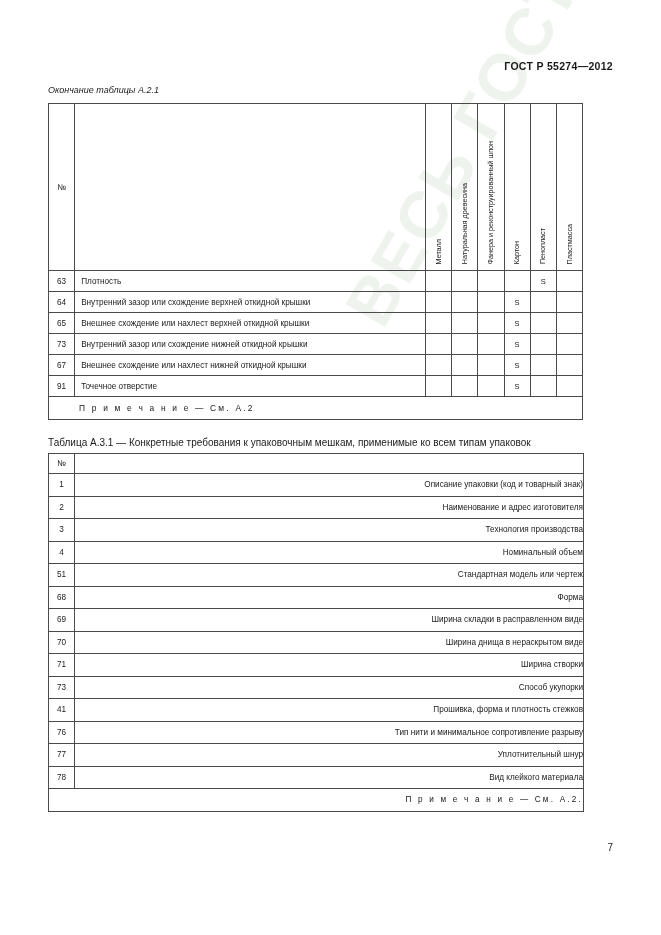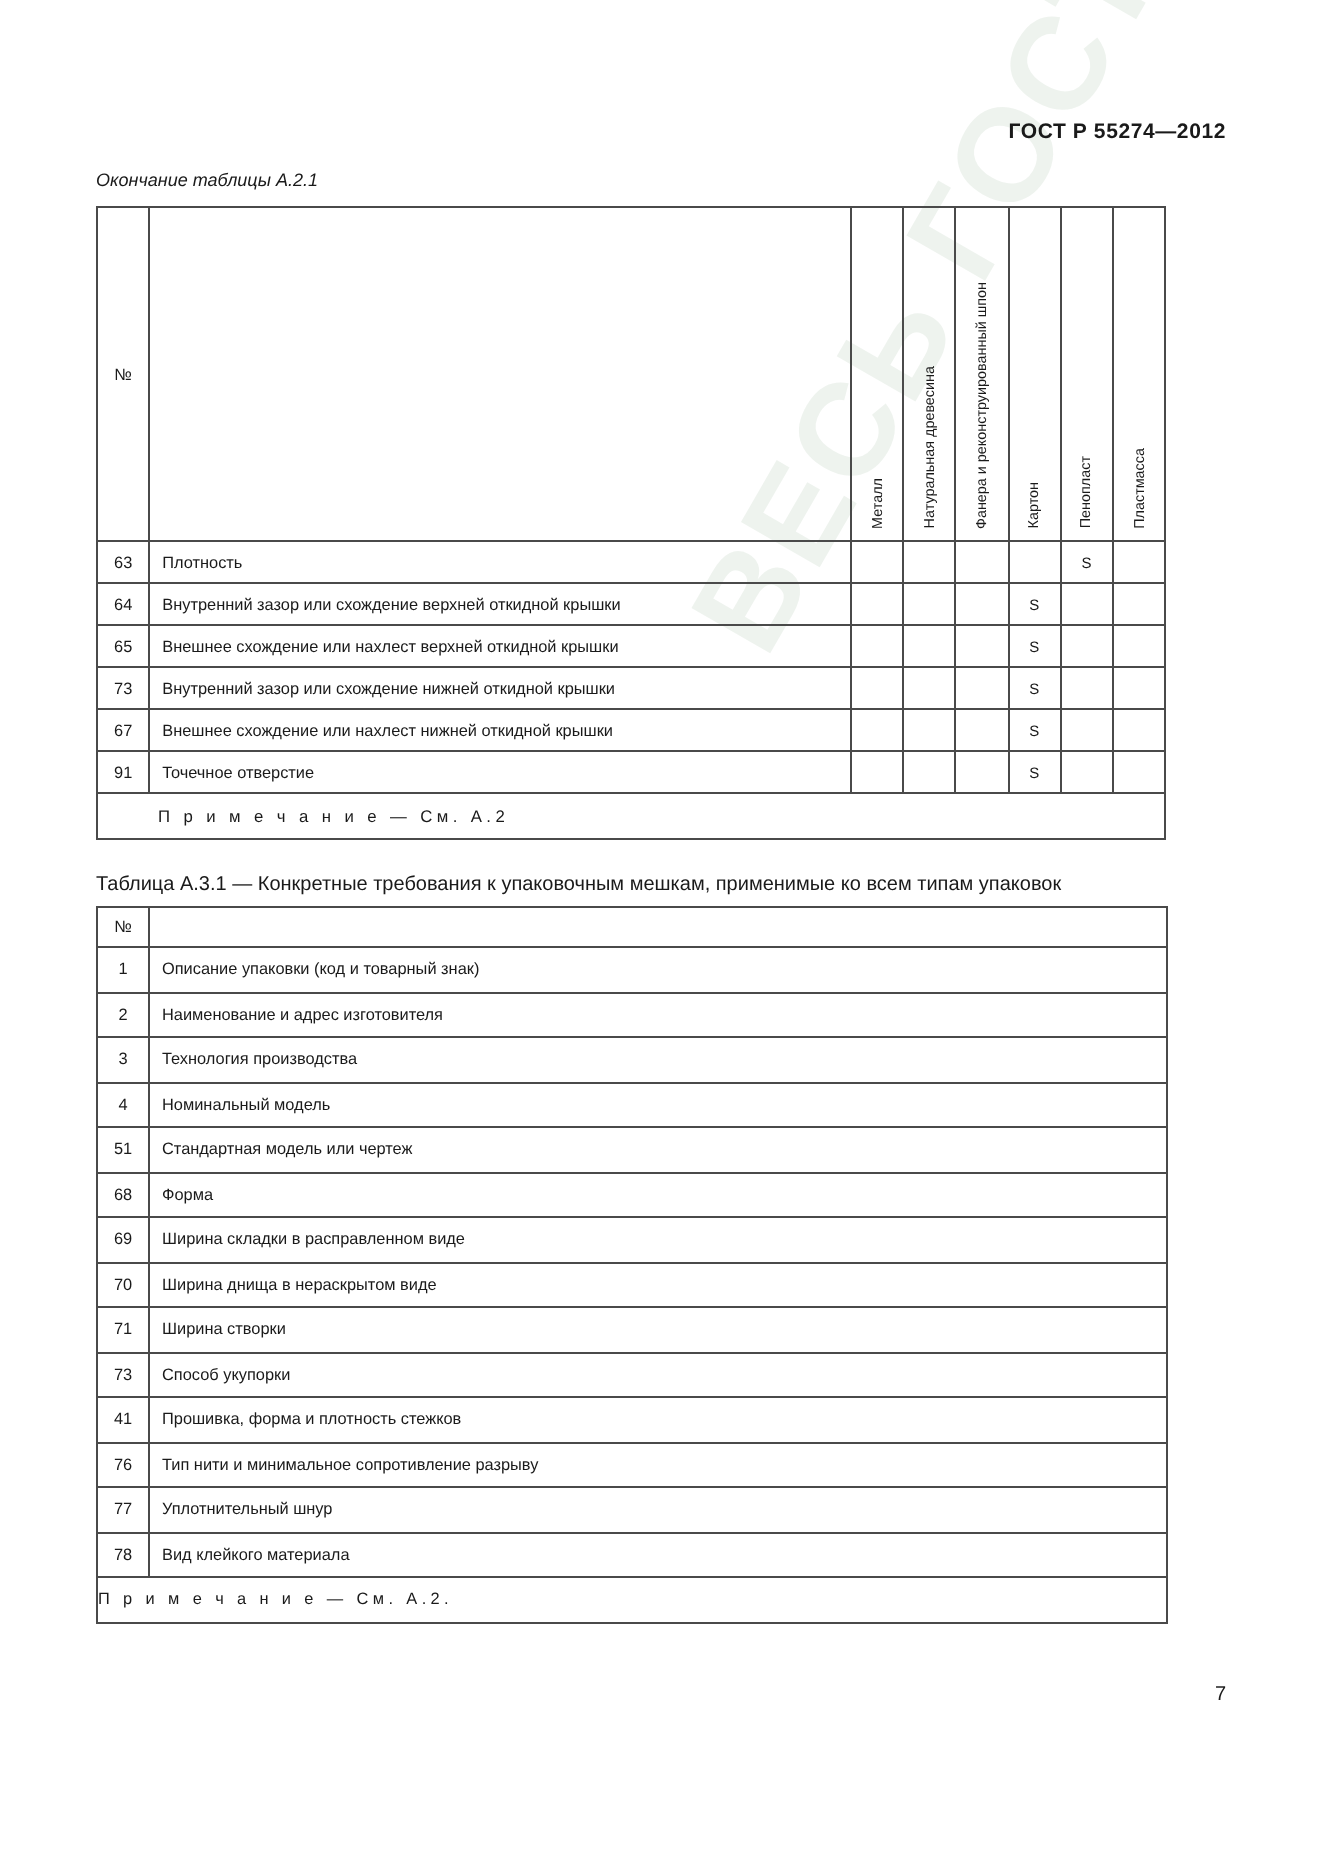--- a/index.html
+++ b/index.html
@@ -96,20 +96,21 @@
     position: absolute;
     top: 453px;
     left: 48px;
     width: 535px;
   }
   .t2 td {
     border: 1px solid #4a4a4a;
     font-size: 8.2px;
     padding: 0;
     height: 21.5px;
+    text-align: right;
   }
   .t2 .num {
     text-align: center;
     width: 26px;
   }
   .t2 .desc {
     padding-left: 6px;
   }
   .t2 .head {
     height: 19px;
@@ -264,21 +265,21 @@
         <tr>
           <td class="num">2</td>
           <td class="desc">Наименование и адрес изготовителя</td>
         </tr>
         <tr>
           <td class="num">3</td>
           <td class="desc">Технология производства</td>
         </tr>
         <tr>
           <td class="num">4</td>
-          <td class="desc">Номинальный модель</td>
+          <td class="desc">Номинальный объем</td>
         </tr>
         <tr>
           <td class="num">51</td>
           <td class="desc">Стандартная модель или чертеж</td>
         </tr>
         <tr>
           <td class="num">68</td>
           <td class="desc">Форма</td>
         </tr>
         <tr>

